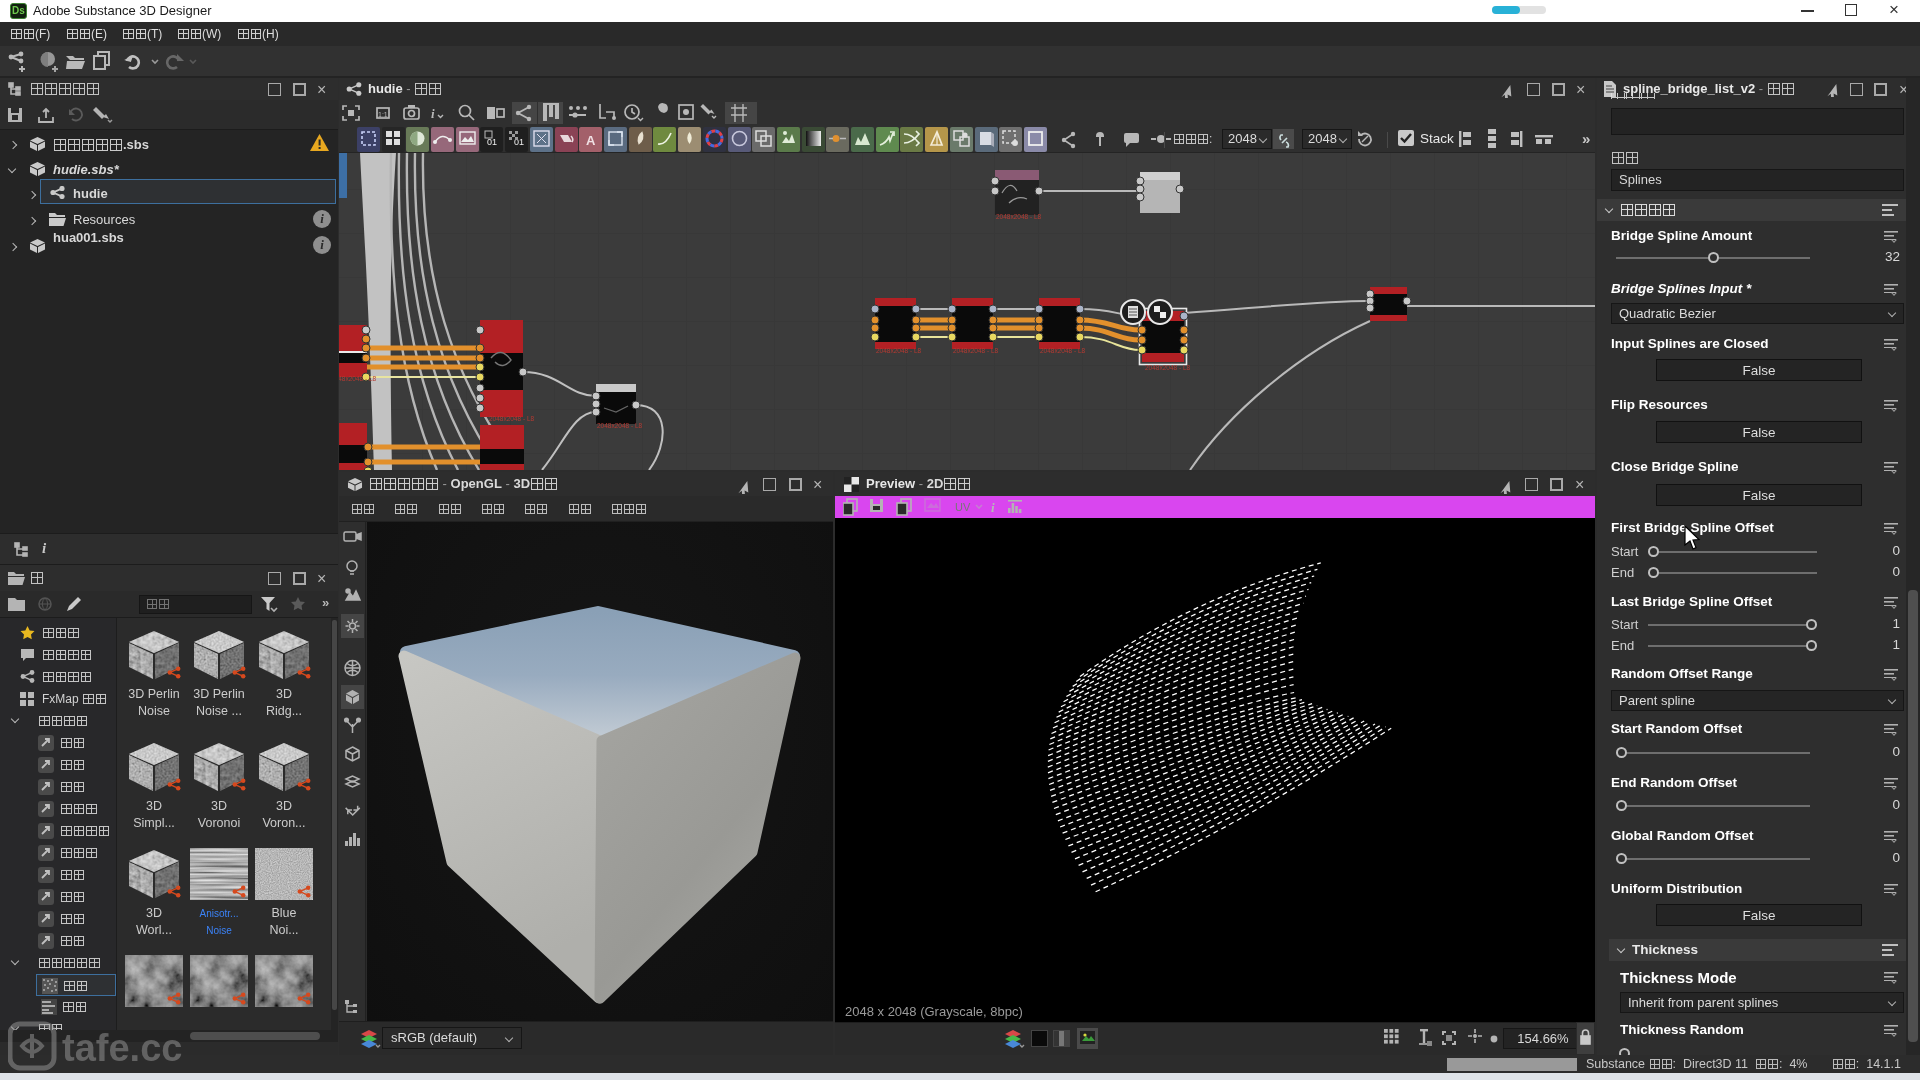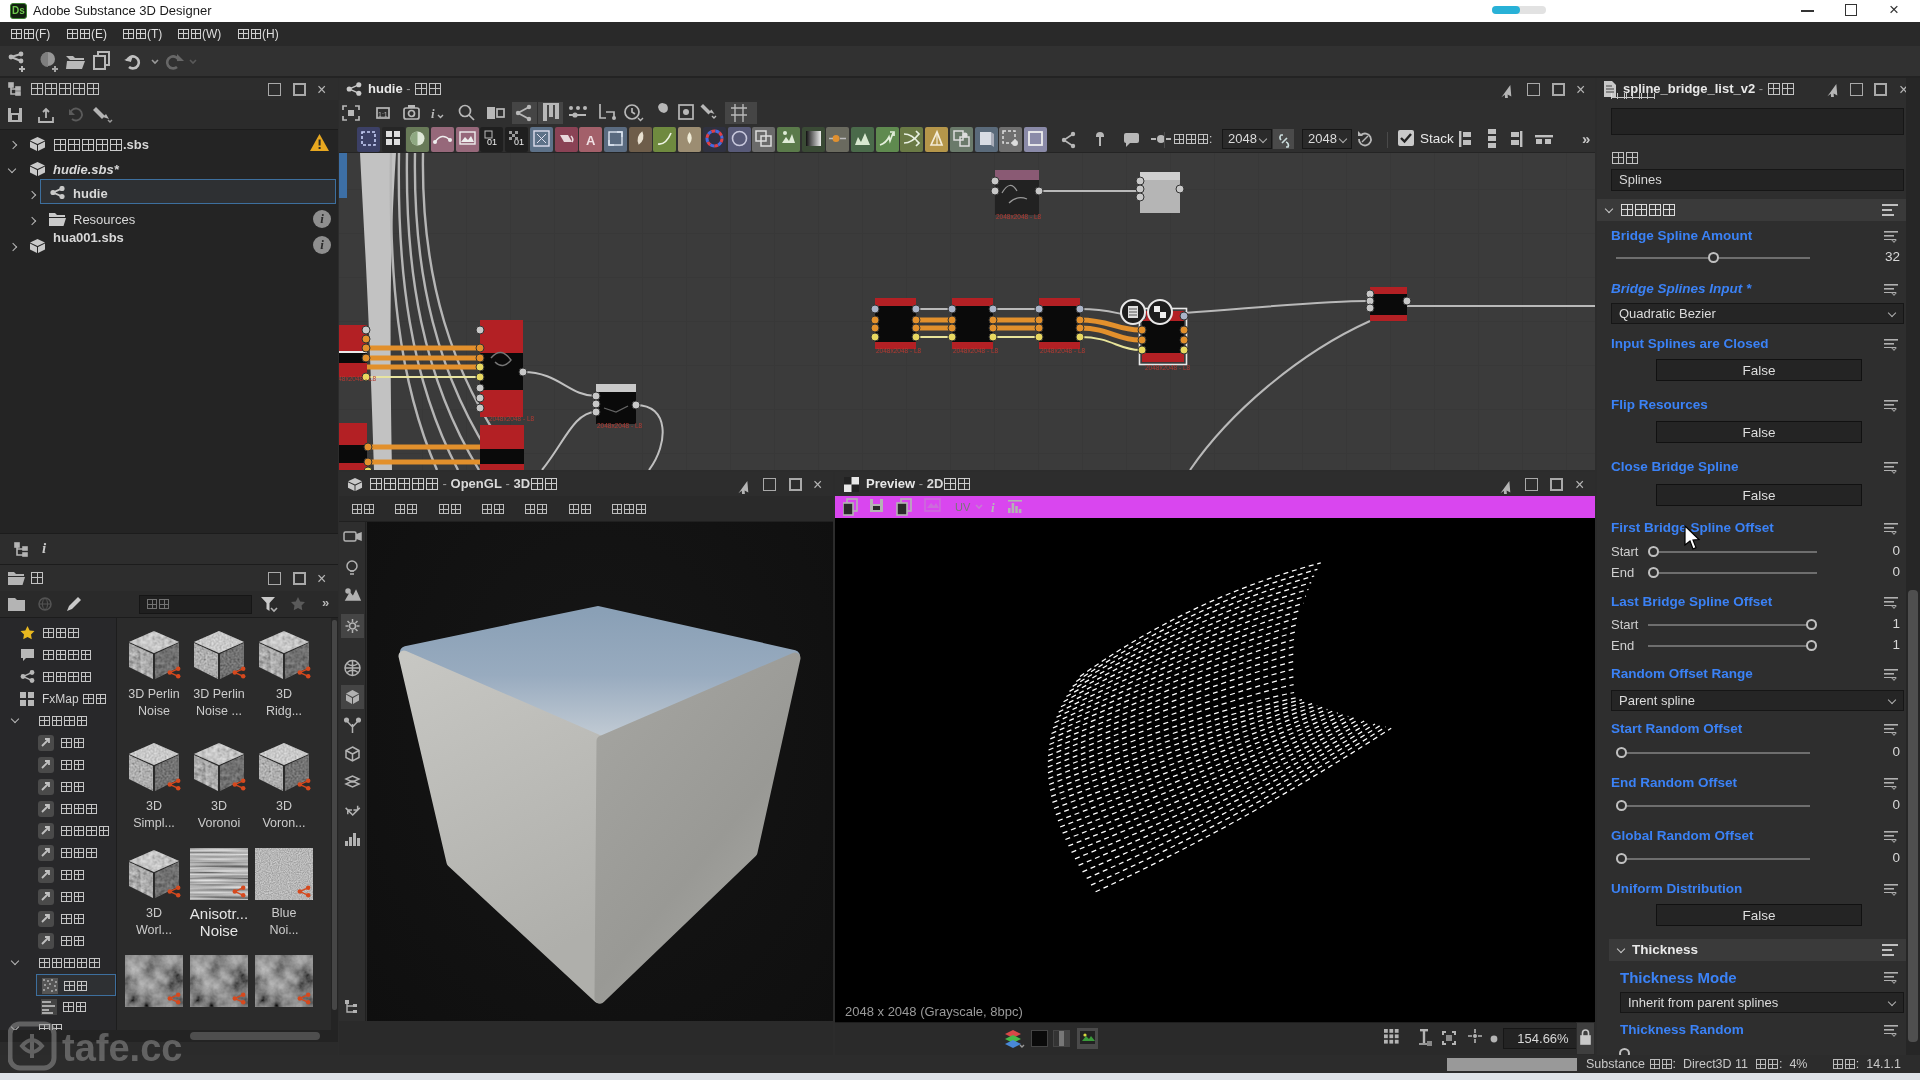--- a/index.html
+++ b/index.html
@@ -8,21 +8,21 @@
 .cj.s12{width:12px;height:12px;vertical-align:-1.5px}
 .cj.s10{width:10px;height:10px;vertical-align:-1px}
 .chev{display:inline-block;width:6px;height:6px;border-right:1.6px solid #b8b8b8;border-bottom:1.6px solid #b8b8b8}
 .chev.d{transform:rotate(45deg)}
 .chev.r{transform:rotate(-45deg)}
 .hdr{background:#2d2d2d;color:#d6d6d6;font-size:13px;font-weight:bold}
 .hico{position:absolute;width:13px;height:13px;border:1.5px solid #a9a9a9}
 .hx{position:absolute;color:#b5b5b5;font-size:16px;font-weight:normal;line-height:13px}
 .ibox{background:#232323;border:1px solid #161616;color:#d8d8d8;font-size:13px}
 .dd{background:#2a2a2a;border:1px solid #161616;color:#dcdcdc;font-size:13px}
-.lbl{color:#3b82f6;font-size:13.5px;font-weight:bold}
+.lbl{color:#ffffff;font-size:13.5px;font-weight:bold}
 .parmico{position:absolute;width:14px;height:10px;
  background:linear-gradient(#b0b0b0,#b0b0b0) 0 1px/14px 1.6px no-repeat,linear-gradient(#b0b0b0,#b0b0b0) 0 5px/10px 1.6px no-repeat,linear-gradient(#b0b0b0,#b0b0b0) 0 9px/12px 1.6px no-repeat}
 .track{position:absolute;height:2px;background:#6e6e6e}
 .knob{position:absolute;width:11px;height:11px;border-radius:50%;border:2px solid #c0c0c0;background:#2e2e2e}
 .fbtn{position:absolute;background:#242424;border:1px solid #111;color:#dedede;font-size:13.5px;text-align:center}
 .sect{position:absolute;background:#3a3a3a;color:#e8e8e8;font-weight:bold;font-size:13.5px}
 </style></head><body>
 
 <div class="p" style="left:0;top:0;width:1920px;height:22px;background:#fff">
   <div class="p" style="left:10px;top:3px;width:17px;height:16px;background:#11200f;border:1px solid #3f8434;border-radius:3px;color:#6fc94e;font-size:10px;font-weight:bold;text-align:center;line-height:14px">Ds</div>
@@ -532,21 +532,21 @@
           <rect width="58" height="52" fill="#777"></rect>
           <rect width="58" height="52" fill="#aaa" filter="url(#nzl)"></rect>
         </svg><svg class="p" style="right:2px;bottom:2px" width="14" height="13" viewBox="0 0 15 13">
           <g fill="#d6491e">
             <circle cx="3" cy="6.5" r="2.4"></circle>
             <circle cx="12" cy="2.5" r="2.4"></circle>
             <circle cx="12" cy="10.5" r="2.4"></circle>
             <path d="M3 5.8 L12 1.8 12 3.2 3 7.2z M3 5.8 L12 9.8 12 11.2 3 7.2z"></path>
           </g>
         </svg></div>
-<div class="p" style="left:66px;top:287px;width:70px;text-align:center;color:#e5e5e5;font-size:15px;line-height:17px">Anisotr...<br>Noise</div>
+<div class="p" style="left:66px;top:287px;width:70px;text-align:center;color:#3b82f6;font-size:10px;line-height:17px">Anisotr...<br>Noise</div>
 <div class="p" style="left:137px;top:230px;width:58px;height:52px"><svg width="58" height="52" viewBox="0 0 58 52">
           <rect width="58" height="52" fill="#777"></rect>
           <rect width="58" height="52" fill="#888" filter="url(#nzf)"></rect>
         </svg><svg class="p" style="right:2px;bottom:2px" width="14" height="13" viewBox="0 0 15 13">
           <g fill="#d6491e">
             <circle cx="3" cy="6.5" r="2.4"></circle>
             <circle cx="12" cy="2.5" r="2.4"></circle>
             <circle cx="12" cy="10.5" r="2.4"></circle>
             <path d="M3 5.8 L12 1.8 12 3.2 3 7.2z M3 5.8 L12 9.8 12 11.2 3 7.2z"></path>
           </g>
@@ -1156,20 +1156,31 @@
       </defs>
 
       <g stroke-linejoin="round">
         <path d="M231 90 L39 130 L236 216 L427 134 Z" fill="url(#ctop)" stroke="url(#ctop)" stroke-width="12"></path>
         <path d="M37 134 L233 219 L232 476 L85 340 Z" fill="url(#cleft)" stroke="url(#cleft)" stroke-width="11"></path>
         <path d="M428 136 L235 219 L233 476 L385 330 Z" fill="url(#cright)" stroke="url(#cright)" stroke-width="11"></path>
       </g>
     </svg>
   </div>
 
+  <div class="p" style="left:0;top:549px;width:494px;height:34px;background:#2a2a2a;border-top:1px solid #1e1e1e">
+    <svg class="p" style="left:20px;top:7px" width="22" height="20" viewBox="0 0 22 20">
+        <g>
+          <path d="M2 5 L10 1 18 5 10 9z" fill="#d84848"></path>
+          <path d="M2 10 L10 6 18 10 10 14z" fill="#48b848"></path>
+          <path d="M2 15 L10 11 18 15 10 19z" fill="#4888d8"></path>
+          <path d="M17 16 l2 2 2 -2" stroke="#999" stroke-width="1.4" fill="none"></path>
+        </g>
+      </svg>
+    <div class="dd p" style="left:43px;top:5px;width:140px;height:22px;line-height:20px;padding-left:8px;font-size:13px">sRGB (default)<span class="chev d" style="position:absolute;right:9px;top:7px;border-color:#b0b0b0"></span></div>
+  </div>
 </div>
 
 <div class="p" style="left:835px;top:472px;width:760px;height:583px;background:#2a2a2a;overflow:hidden">
   <div class="hdr p" style="left:0;top:0;width:760px;height:24px;line-height:24px">
     <svg class="p" style="left:9px;top:5px" width="15" height="15" viewBox="0 0 15 15">
         <rect width="15" height="15" fill="#e8e8e8"></rect>
         <rect width="7.5" height="7.5" fill="#222"></rect>
         <rect x="7.5" y="7.5" width="7.5" height="7.5" fill="#222"></rect>
       </svg>
     <span style="margin-left:31px;color:#e8e8e8">Preview</span><span style="color:#9a9a9a;font-weight:normal"> - </span><span style="color:#dadada">2D<span class="cj s12"></span><span class="cj s12"></span></span>

